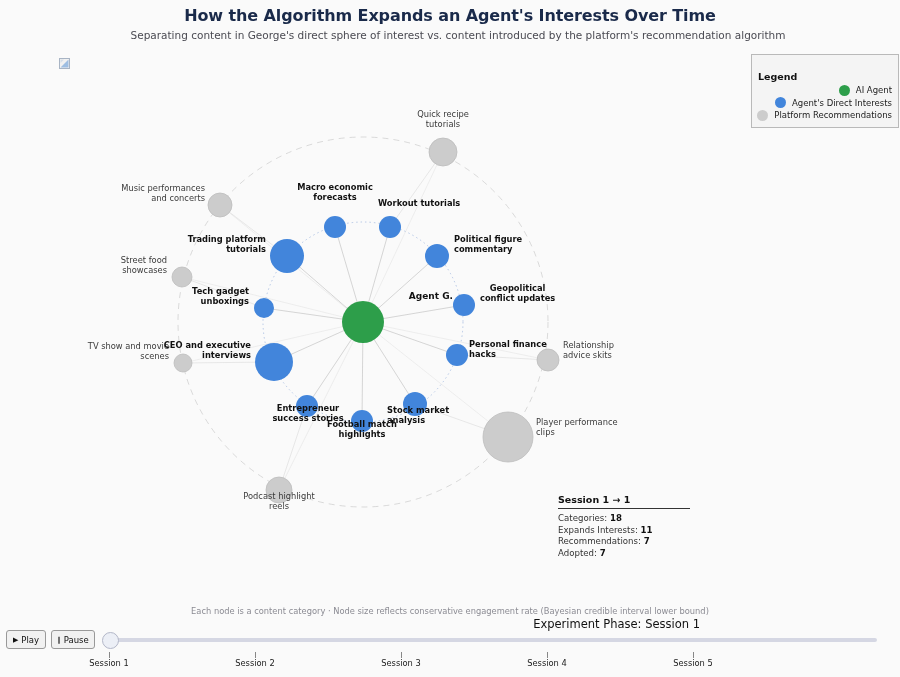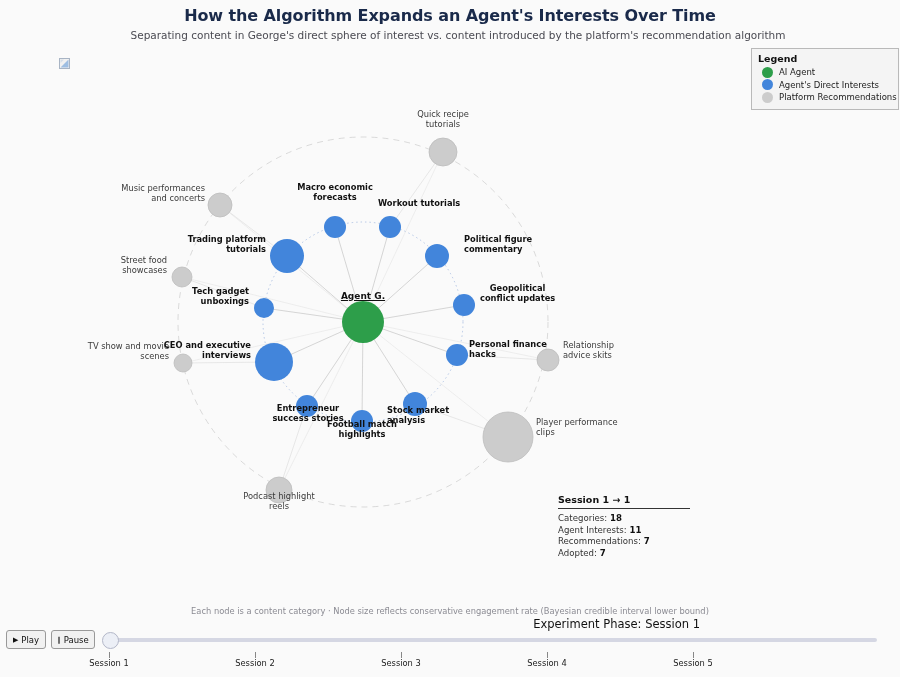--- a/index.html
+++ b/index.html
@@ -26,26 +26,26 @@
   }
 
   
   .stray-icon {
     position: absolute; left: 59px; top: 58px; width: 11px; height: 11px;
     opacity: .85;
   }
 
   
   .legend {
-    position: absolute; left: 751px; top: 48px; width: 148px;
+    position: absolute; left: 751px; top: 54px; width: 148px;
     background: #f4f4f4; border: 1px solid #b9b9b9;
-    padding: 4px 6px 5px 6px;
+    padding: 16px 6px 5px 6px;
   }
   .legend-title { font-size: 9.5px; font-weight: bold; color: #111; margin-bottom: 2px; }
-  .legend-row { display: flex; align-items: center; height: 12.5px; }
+  .legend-row { display: flex; align-items: center; height: 12.5px; justify-content: flex-end; }
   .legend-swatch {
     width: 11px; height: 11px; border-radius: 50%;
     margin-right: 6px; margin-left: 4px; flex: 0 0 auto;
   }
   .legend-label { font-size: 8.5px; color: #222; white-space: nowrap; }
 
   
   #graph { position: absolute; left: 0; top: 0; width: 900px; height: 600px; }
 
   .node-label {
@@ -190,21 +190,21 @@
       <circle cx="363" cy="322" r="21" fill="#2d9e4a" stroke="none" stroke-width="0"></circle>
     </svg>
   <div id="graph-labels" style="position: absolute; left: 0px; top: 0px; width: 900px; height: 600px;">
       <div class="node-label rec" style="top: 109px; left: 353px; width: 180px; text-align: center;">Quick recipe
 tutorials</div>
       <div class="node-label rec" style="top: 183px; left: 0px; width: 205px; text-align: right;">Music performances
 and concerts</div>
       <div class="node-label direct" style="top: 182px; left: 245px; width: 180px; text-align: center;">Macro economic
 forecasts</div>
       <div class="node-label direct" style="top: 198px; left: 378px; text-align: left;">Workout tutorials</div>
-      <div class="node-label direct" style="top: 234px; left: 464px; text-align: left;">Political figure
+      <div class="node-label direct" style="top: 234px; left: 454px; text-align: left;">Political figure
 commentary</div>
       <div class="node-label direct" style="top: 234px; left: 0px; width: 266px; text-align: right;">Trading platform
 tutorials</div>
       <div class="node-label rec" style="top: 255px; left: 0px; width: 167px; text-align: right;">Street food
 showcases</div>
       <div class="node-label direct" style="top: 283px; left: 480px; text-align: center;">Geopolitical
 conflict updates</div>
       <div class="node-label direct" style="top: 286px; left: 0px; width: 249px; text-align: right;">Tech gadget
 unboxings</div>
       <div class="node-label rec" style="top: 341px; left: 0px; width: 169px; text-align: right;">TV show and movie
@@ -218,29 +218,29 @@
       <div class="node-label direct" style="top: 405px; left: 387px; text-align: left;">Stock market
 analysis</div>
       <div class="node-label direct" style="top: 403px; left: 218px; width: 180px; text-align: center;">Entrepreneur
 success stories</div>
       <div class="node-label direct" style="top: 419px; left: 272px; width: 180px; text-align: center;">Football match
 highlights</div>
       <div class="node-label rec" style="top: 417px; left: 536px; text-align: left;">Player performance
 clips</div>
       <div class="node-label rec" style="top: 491px; left: 189px; width: 180px; text-align: center;">Podcast highlight
 reels</div>
-      <div class="node-label agent" style="top: 291px; left: 273px; width: 180px; text-align: center; text-decoration: underline;">Agent G.</div>
+      <div class="node-label agent" style="top: 291px; left: 273px; width: 180px; text-align: right;">Agent G.</div>
     </div>
 
   <div class="stats">
     <div class="stats-head">Session 1 → 1</div>
     <div class="stats-rule"></div>
     <div id="stats-rows">
         <div class="stats-row"><span>Categories:</span> <b>18</b></div>
-        <div class="stats-row"><span>Agent Interests:</span> <b>11</b></div>
+        <div class="stats-row"><span>Expands Interests:</span> <b>11</b></div>
         <div class="stats-row"><span>Recommendations:</span> <b>7</b></div>
         <div class="stats-row"><span>Adopted:</span> <b>7</b></div>
       </div>
   </div>
 
   <div class="footnote">Each node is a content category  ·  Node size reflects conservative engagement rate (Bayesian credible interval lower bound)</div>
   <div class="phase-caption">Experiment Phase: Session 1</div>
 
   <div class="btn" id="btn-play">
     <span class="btn-glyph">▶</span>

